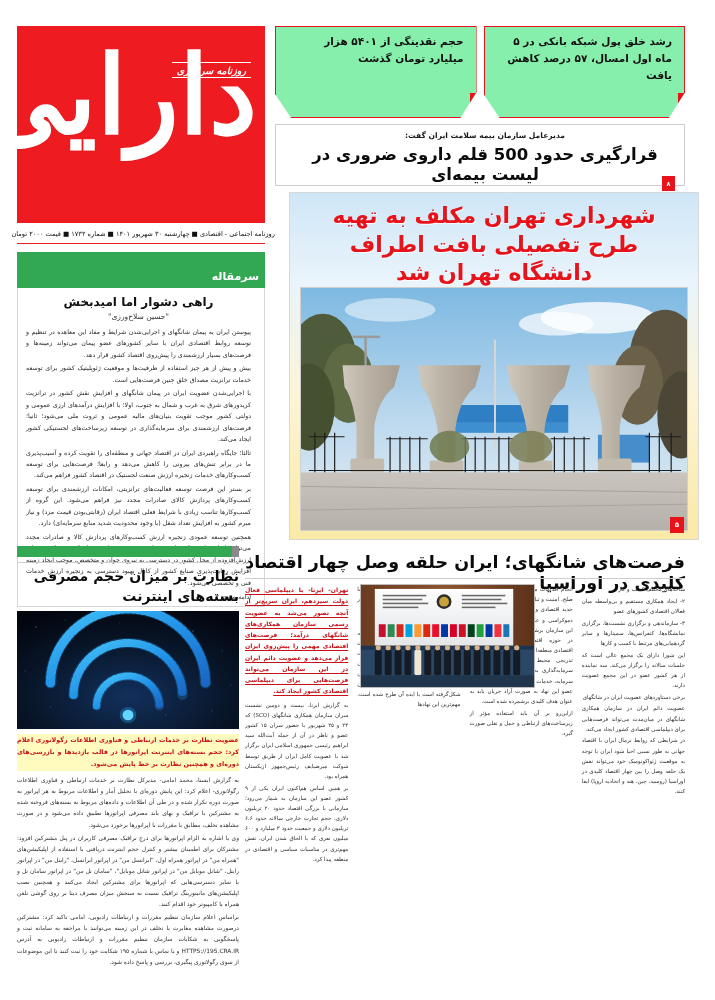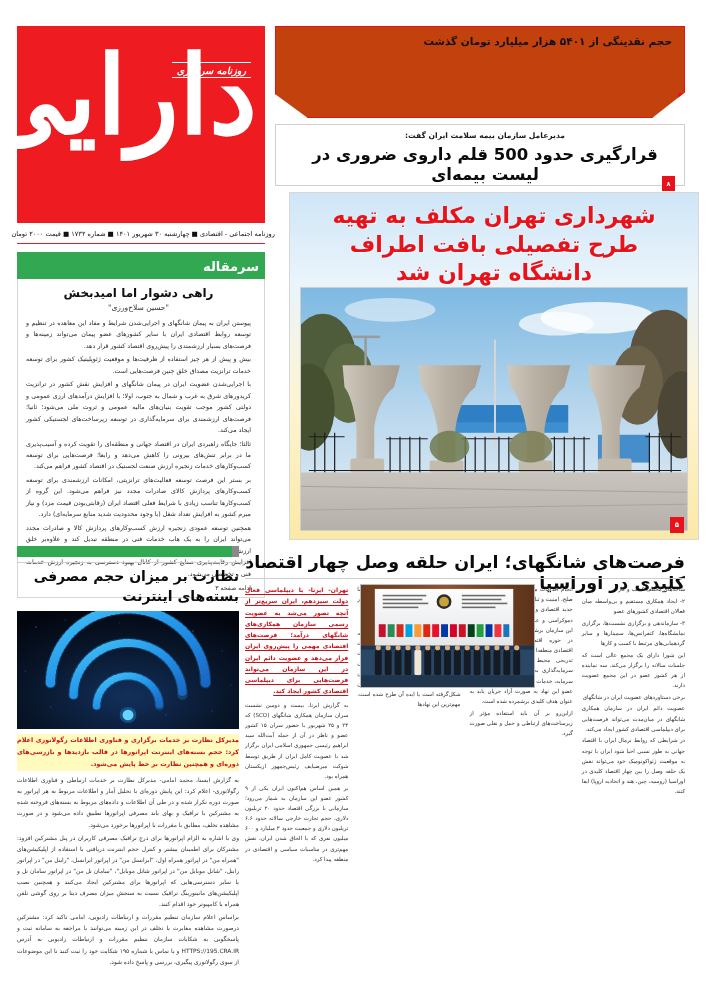--- a/index.html
+++ b/index.html
@@ -25,21 +25,21 @@
     width: 410px; height: 92px;
     display: flex;
     flex-direction: row;
     justify-content: space-between;
     gap: 7px;
   }
   .teaser {
     position: relative;
     flex: 1 1 0;
     border: 1.4px solid #e8131a;
-    background: #c2410c;
+    background: #86efac;
     padding: 6px 12px 8px 16px;
     font-size: 10.5px;
     font-weight: bold;
     line-height: 1.62;
     color: #111;
     text-align: right;
     letter-spacing: -0.2px;
     
     clip-path: polygon(0% 0%, 100% 0%, 100% 72%, 92% 100%, 8% 100%, 0% 74%);
   }
@@ -153,24 +153,24 @@
   
   .editorial {
     position: absolute;
     top: 252px; right: 450px;
     width: 248px;
   }
   .editorial-bar {
     width: 100%; height: 27px;
     background: #32a852;
     color: #fff;
-    font-size: 13px;
+    font-size: 11px;
     font-weight: bold;
     line-height: 13px;
-    padding: 8px 6px;
+    padding: 18px 6px;
     text-align: right;
   }
   .editorial-box {
     border: 1px solid #d6d6d6;
     border-top: none;
     padding: 5px 13px 6px 8px;
   }
   .editorial-title {
     text-align: center;
     font-size: 12px;
@@ -356,20 +356,24 @@
     text-align-last: right;
   }
   .net-body p { margin-bottom: 2px; }
 </style>
 </head>
 <body>
 
 <div id="page">
 
   <div class="teaser-strip">
+    <div class="teaser">
+      <span class="teaser-badge">۳</span>
+      <span>رشد خلق پول شبکه بانکی در ۵ ماه اول امسال، ۵۷ درصد کاهش یافت</span>
+    </div>
     <div class="teaser">
       <span class="teaser-badge">۲</span>
       <span>حجم نقدینگی از ۵۴۰۱ هزار میلیارد تومان گذشت</span>
     </div>
   </div>
 
   <div class="masthead">
     <div class="masthead-inner">
       <div class="masthead-title">دارایی</div>
       <div class="masthead-sub">روزنامه سراسری</div>
@@ -667,21 +671,21 @@
         <g fill="none" stroke="#2b9ae8" opacity="0.25" stroke-linecap="round">
           <path d="M32 72 A72 72 0 0 1 180 72" stroke-width="11"></path>
           <path d="M54 84 A50 50 0 0 1 158 84" stroke-width="10"></path>
           <path d="M76 95 A29 29 0 0 1 136 95" stroke-width="9"></path>
         </g>
 
         <circle cx="106" cy="104" r="8" fill="#2f9fe8" opacity="0.35"></circle>
         <circle cx="106" cy="104" r="5.2" fill="#63d6ff"></circle>
       </svg>
     </div>
-    <div class="net-lead">مدیرکل نظارت بر خدمات برگزاری و فناوری اطلاعات رگولاتوری اعلام کرد: حجم بسته‌های اینترنت اپراتورها در قالب بازدیدها و بازرسی‌های دوره‌ای و همچنین نظارت بر خط پایش می‌شود.</div>
+    <div class="net-lead">عضویت نظارت بر خدمات ارتباطی و فناوری اطلاعات رگولاتوری اعلام کرد: حجم بسته‌های اینترنت اپراتورها در قالب بازدیدها و بازرسی‌های دوره‌ای و همچنین نظارت بر خط پایش می‌شود.</div>
     <div class="net-body">
       <p>به گزارش ایسنا، محمد امامی- مدیرکل نظارت بر خدمات ارتباطی و فناوری اطلاعات رگولاتوری- اعلام کرد: این پایش دوره‌ای با تحلیل آمار و اطلاعات مربوط به هر اپراتور به صورت دوره تکرار شده و در طی آن اطلاعات و داده‌های مربوط به بسته‌های فروخته شده به مشترکین با ترافیک و بهای باند مصرفی اپراتورها تطبیق داده می‌شود و در صورت مشاهده تخلف، مطابق با مقررات با اپراتورها برخورد می‌شود.</p>
       <p>وی با اشاره به الزام اپراتورها برای درج ترافیک مصرفی کاربران در پنل مشترکین افزود: مشترکان برای اطمینان بیشتر و کنترل حجم اینترنت دریافتی با استفاده از اپلیکیشن‌های "همراه من" در اپراتور همراه اول، "ایرانسل من" در اپراتور ایرانسل، "رایتل من" در اپراتور رایتل، "شاتل موبایل من" در اپراتور شاتل موبایل"، "سامان تل من" در اپراتور سامان تل و یا سایر دسترسی‌هایی که اپراتورها برای مشترکین ایجاد می‌کنند و همچنین نصب اپلیکیشن‌های مانیتورینگ ترافیک نسبت به سنجش میزان مصرف دیتا بر روی گوشی تلفن همراه یا کامپیوتر خود اقدام کنند.</p>
       <p>براساس اعلام سازمان تنظیم مقررات و ارتباطات رادیویی، امامی تاکید کرد: مشترکین درصورت مشاهده مغایرت یا تخلف در این زمینه می‌توانند با مراجعه به سامانه ثبت و پاسخگویی به شکایات سازمان تنظیم مقررات و ارتباطات رادیویی به آدرس HTTPS://195.CRA.IR و یا تماس با شماره ۱۹۵ شکایت خود را ثبت کنند تا این موضوعات از سوی رگولاتوری پیگیری، بررسی و پاسخ داده شود.</p>
     </div>
   </div>
 
 </div>
 
 </body></html>

